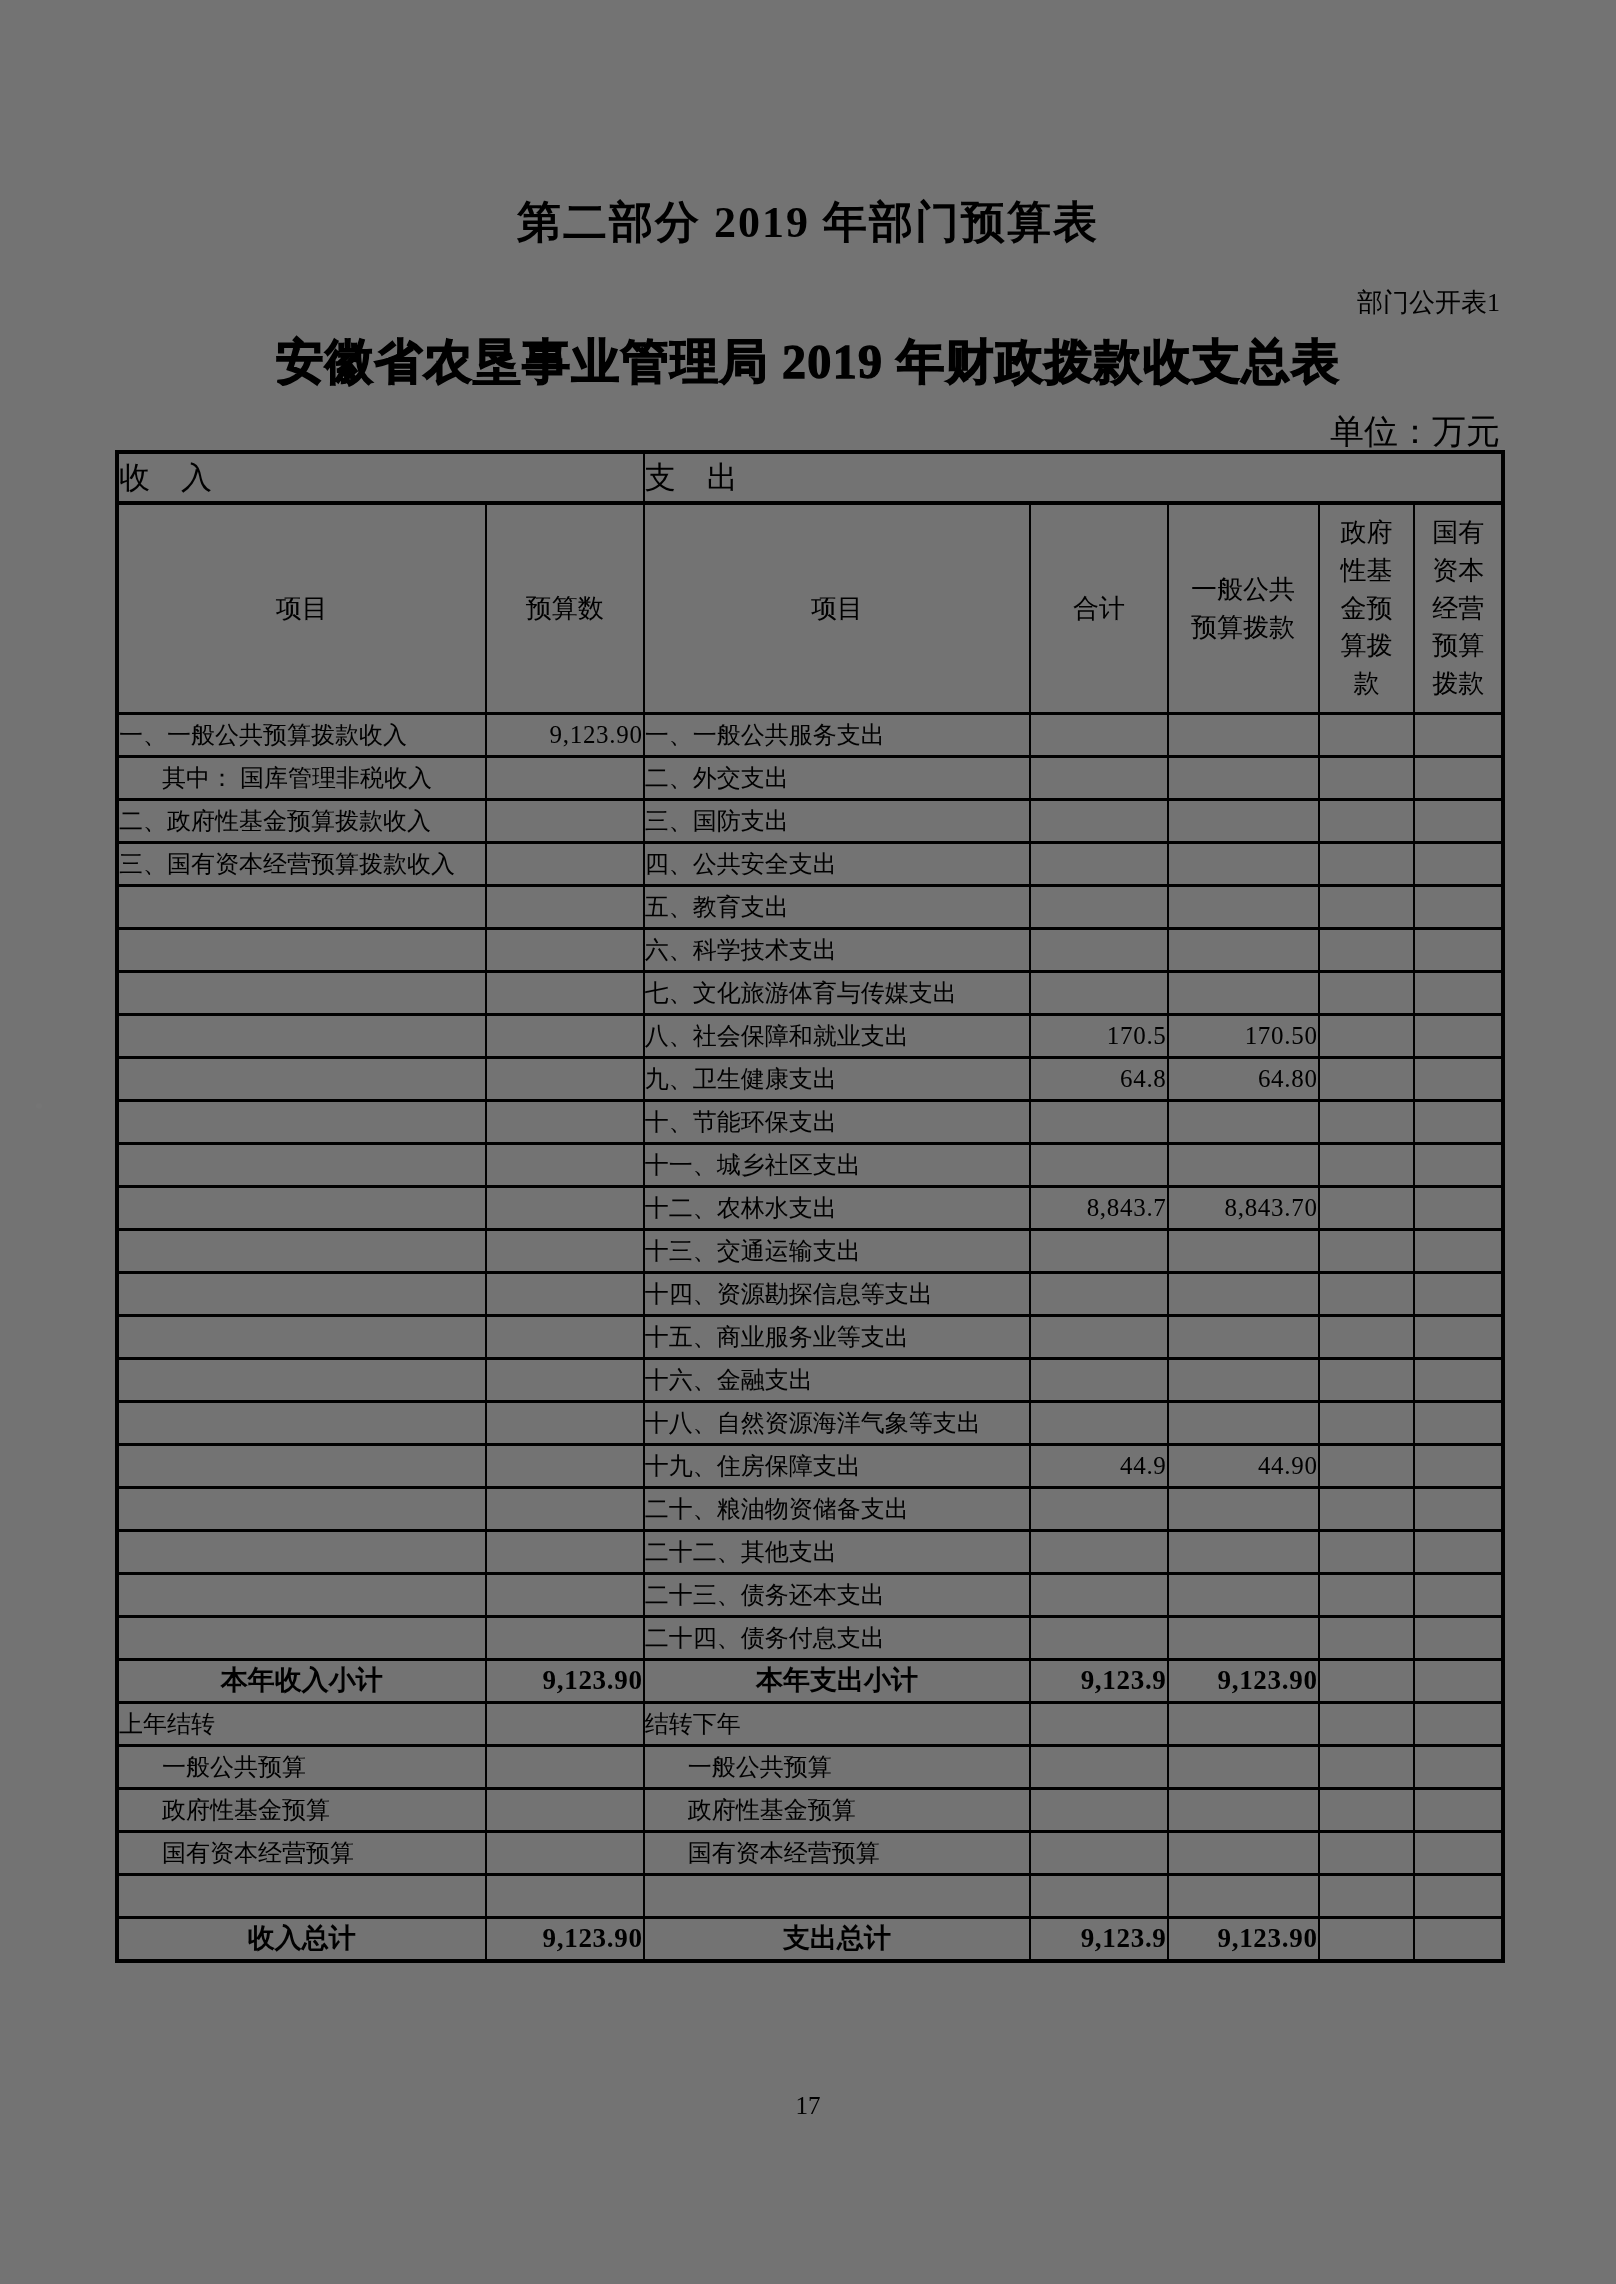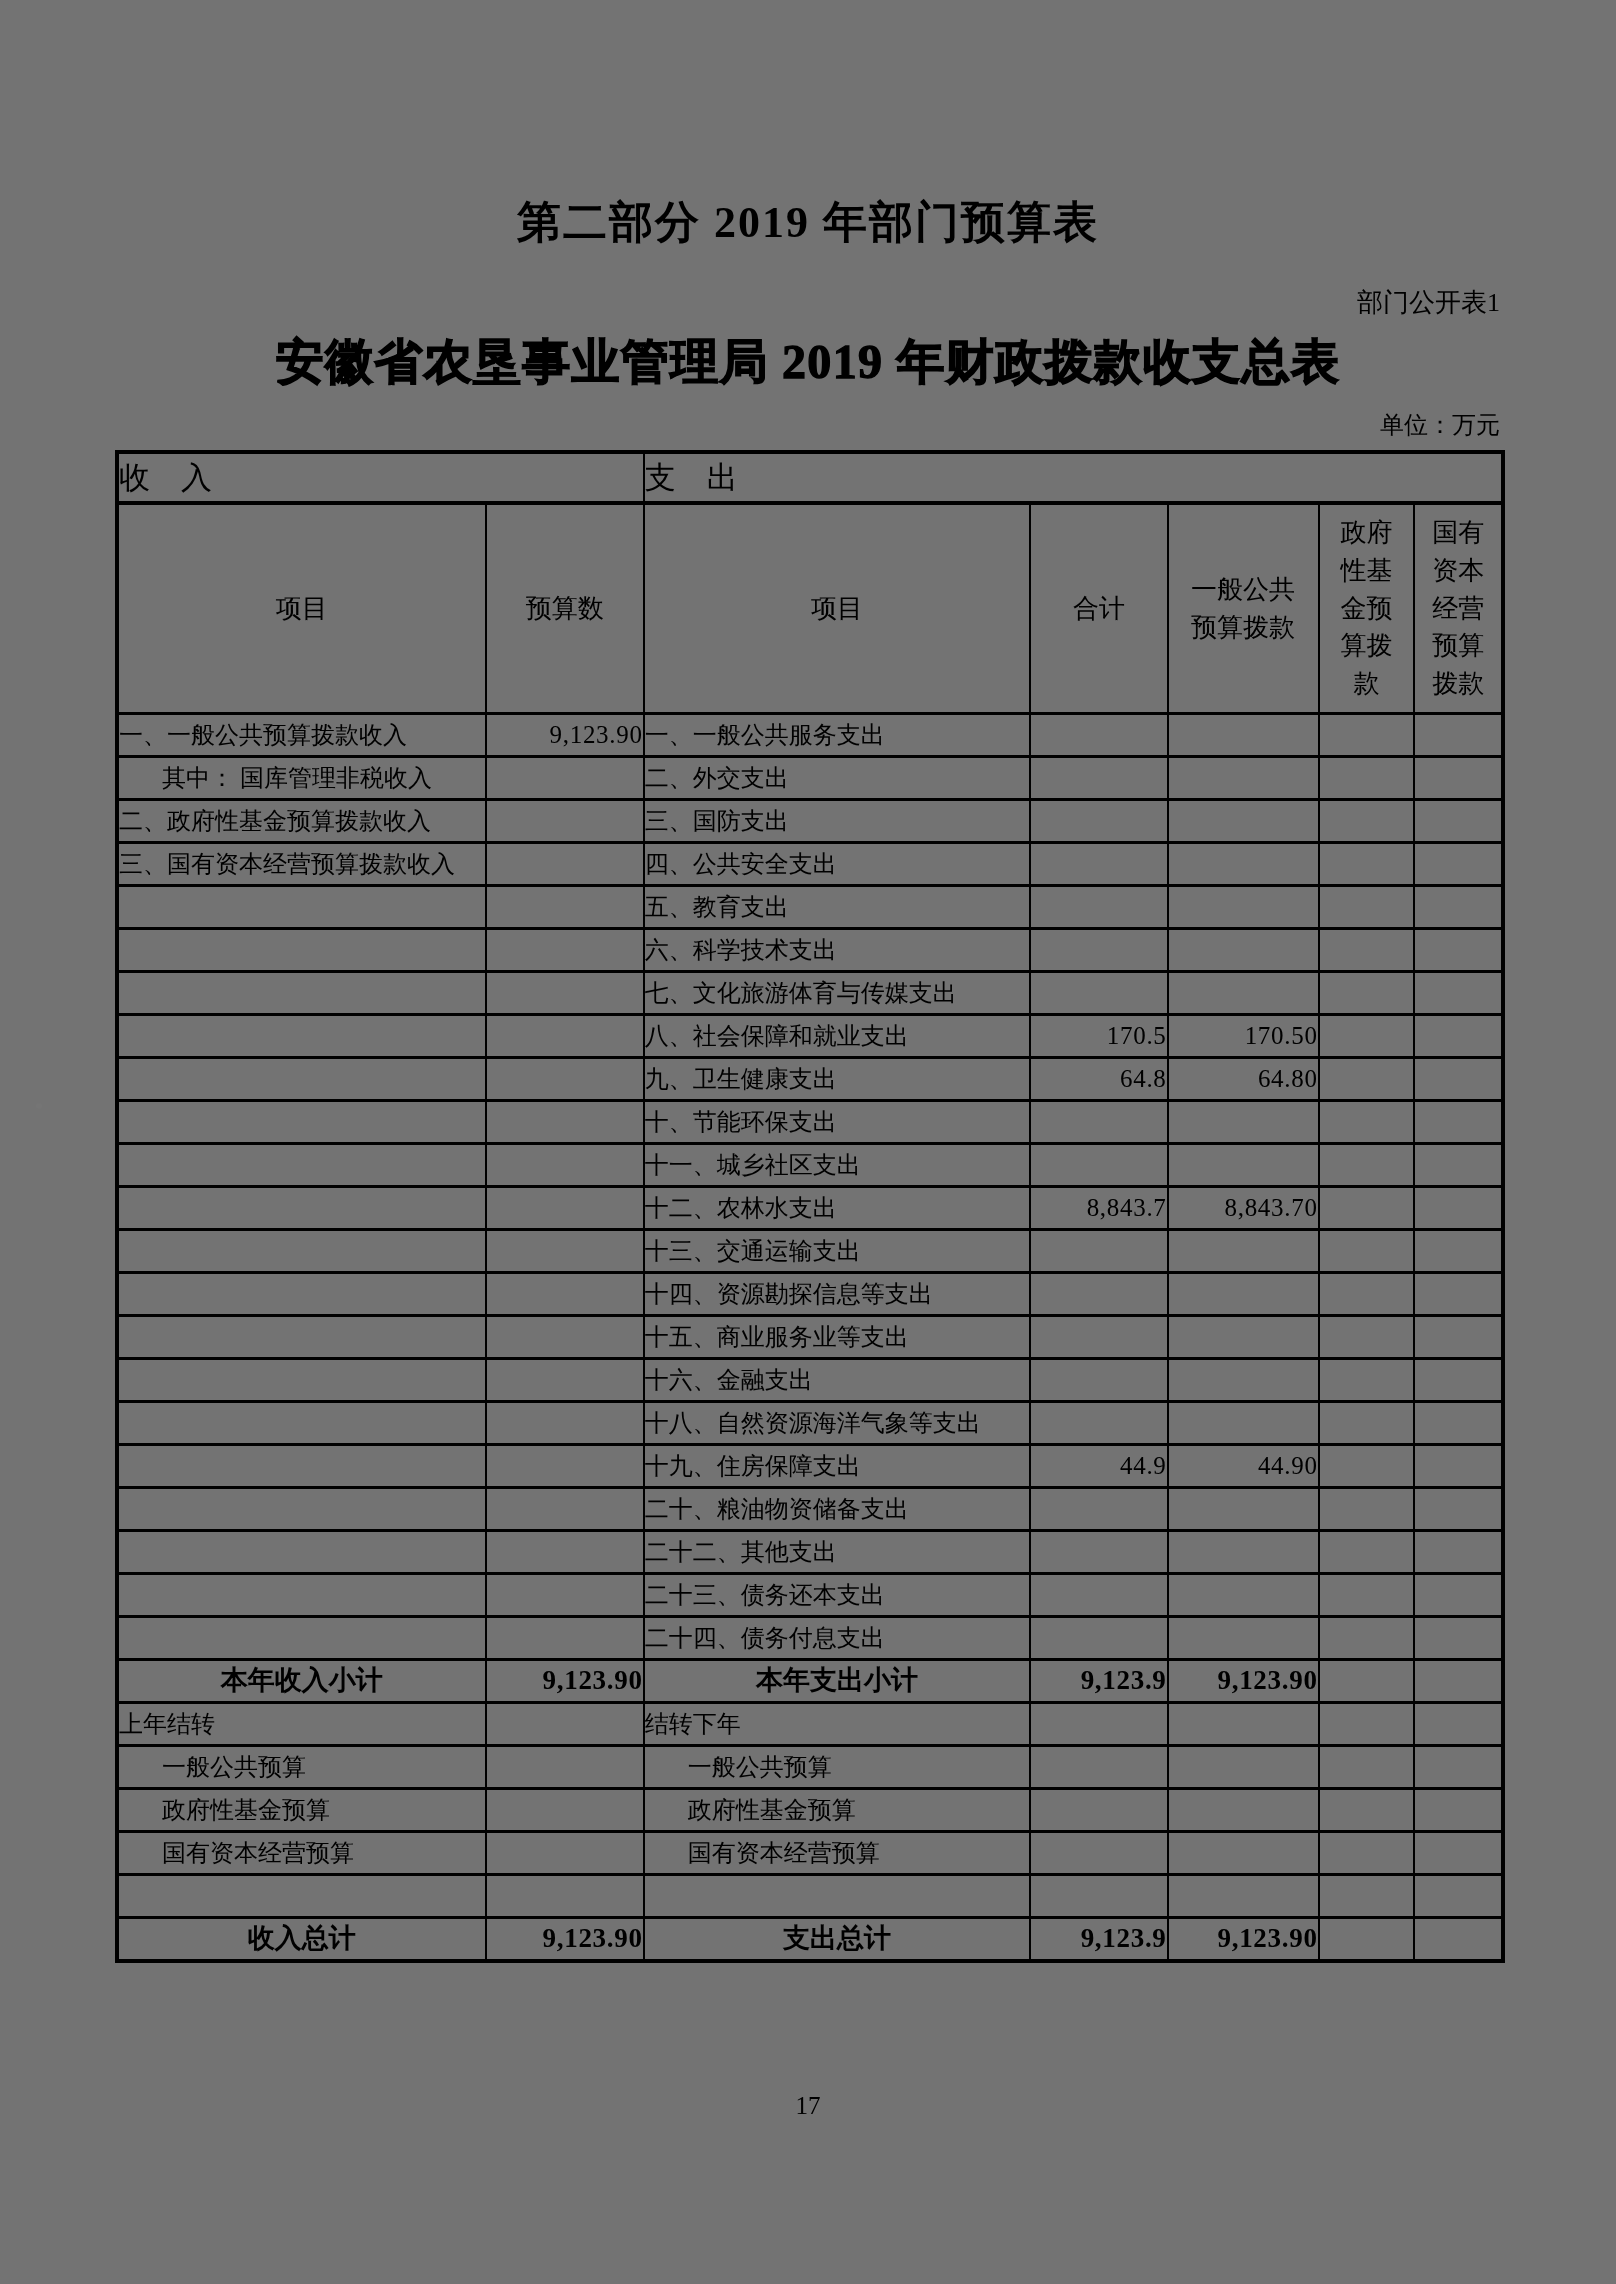--- a/index.html
+++ b/index.html
@@ -41,21 +41,21 @@
     text-align: center;
     font-size: 48px;
     font-weight: 900;
     letter-spacing: 1.3px;
     -webkit-text-stroke: 1.3px #000;
   }
   .unit-label {
     position: absolute;
     top: 409px;
     right: 116px;
-    font-size: 24px;
+    font-size: 34px;
   }
   .scan-dot {
     position: absolute;
     left: 36px;
     top: 1103px;
     width: 5.9px;
     height: 5.9px;
     border-radius: 50%;
     background: #777;
     opacity: 0.55;

